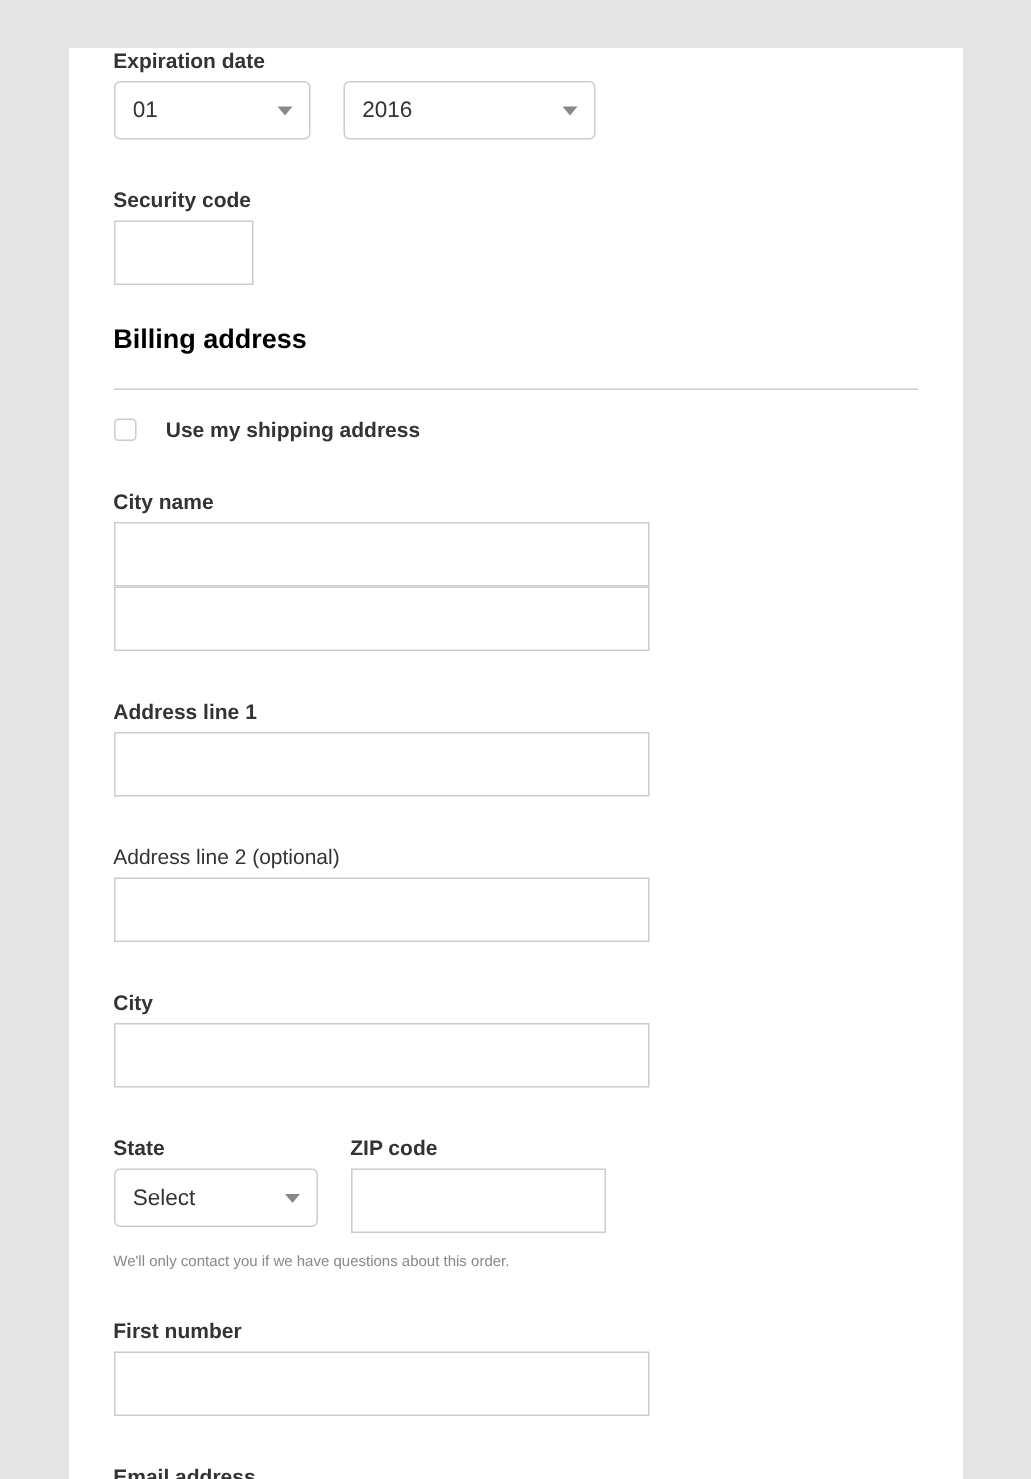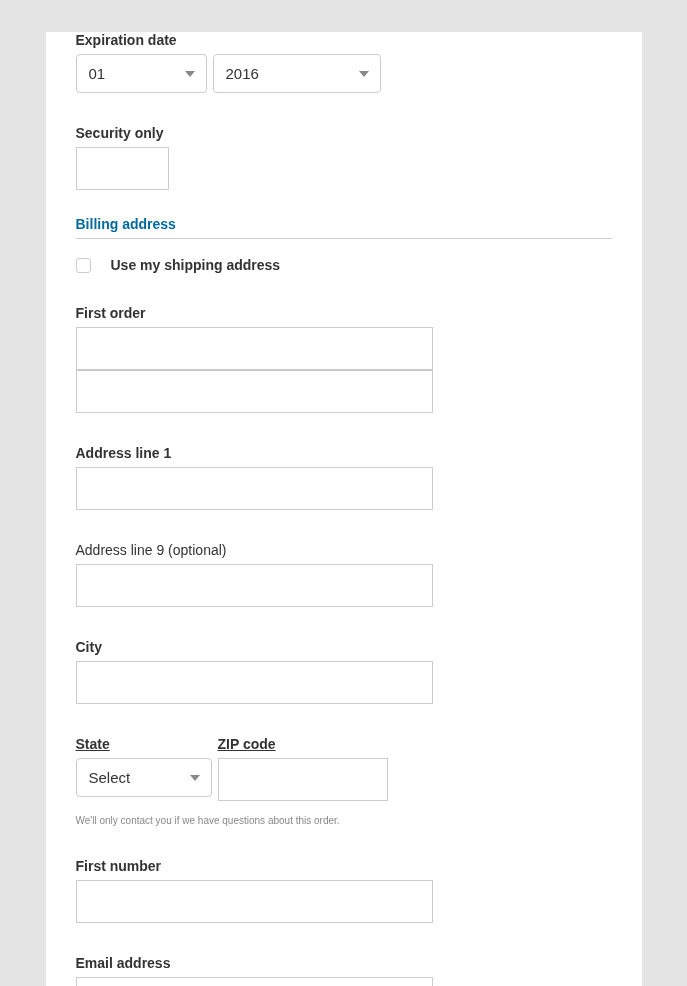--- a/index.html
+++ b/index.html
@@ -63,29 +63,28 @@
       font-size: 15px;
       padding: 12px 10px;
       width: 357px;
       display: block;
     }
     .input-small {
       width: 93px;
     }
     .row {
       display: flex;
-      gap: 6px;
-      text-decoration: underline;
+      gap: 22px;
     }
     .section-heading {
-      font-size: 14px;
+      font-size: 18px;
       font-weight: bold;
-      color: #0369a1;
+      color: #000000;
       margin-top: 26px;
-      padding-bottom: 6px;
+      padding-bottom: 22px;
       border-bottom: 1px solid #ccc;
     }
     .checkbox-row {
       display: flex;
       align-items: center;
       margin-top: 18px;
       gap: 20px;
     }
     .checkbox {
       width: 15px;
@@ -135,39 +134,39 @@
       <span class="select-arrow"></span>
     </div>
     <div class="select-wrap">
       <select class="select select-year">
         <option>2016</option>
       </select>
       <span class="select-arrow"></span>
     </div>
   </div>
 
-  <label class="field-label">Security only</label>
+  <label class="field-label">Security code</label>
   <input type="text" class="input-text input-small" value="" style="">
 
   <h2 class="section-heading">Billing address</h2>
 
   <div class="checkbox-row">
     <div class="checkbox"></div>
     <span class="checkbox-label">Use my shipping address</span>
   </div>
 
-  <label class="field-label">First order</label>
+  <label class="field-label">City name</label>
   <input type="text" class="input-text" value="" style="">
 
   <input type="text" class="input-text" value="" style="">
 
   <label class="field-label">Address line 1</label>
   <input type="text" class="input-text" value="" style="">
 
-  <label class="field-label optional">Address line 9 (optional)</label>
+  <label class="field-label optional">Address line 2 (optional)</label>
   <input type="text" class="input-text" value="" style="">
 
   <label class="field-label">City</label>
   <input type="text" class="input-text" value="" style="">
 
   <div class="row">
     <div class="col">
       <label class="field-label">State</label>
       <div class="select-wrap">
         <select class="select select-state">

